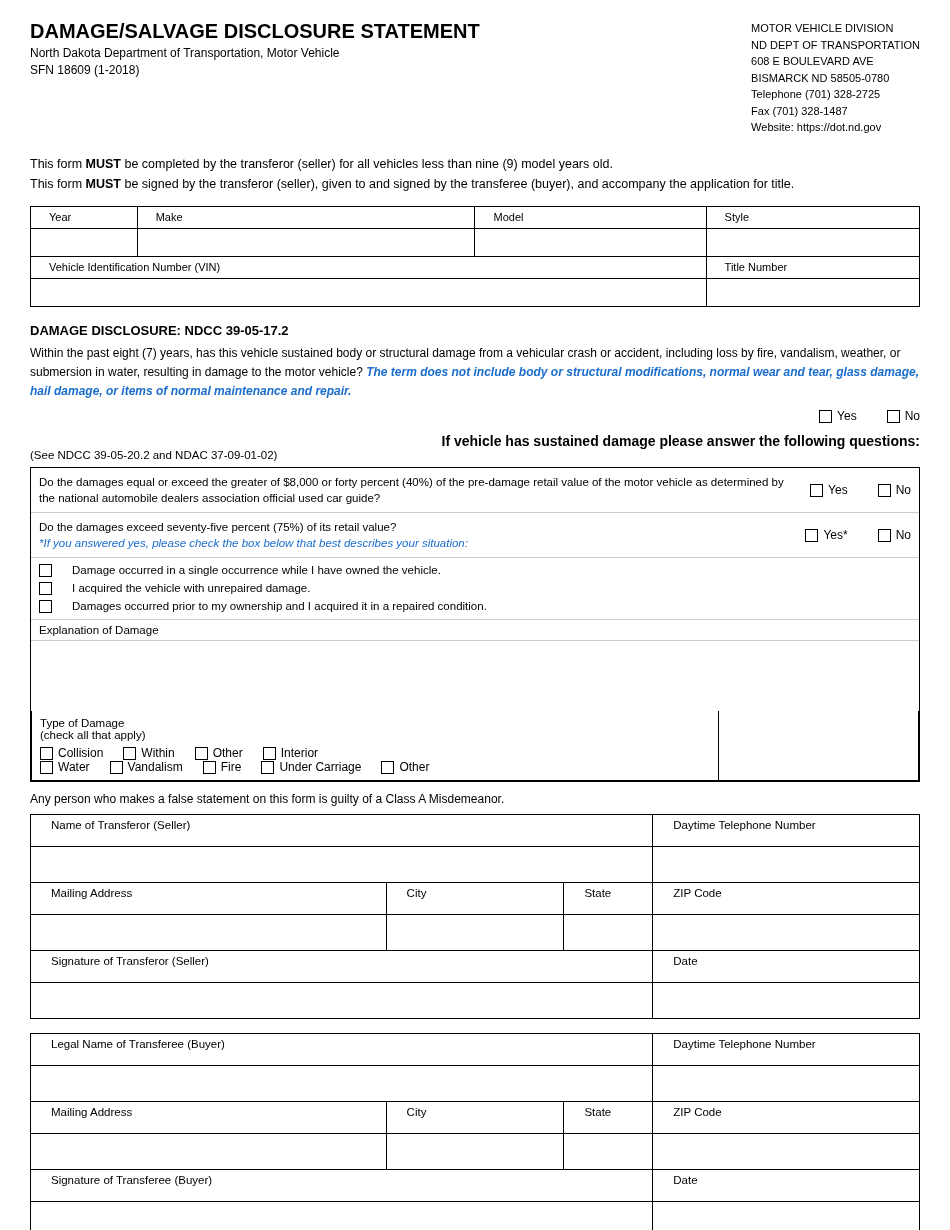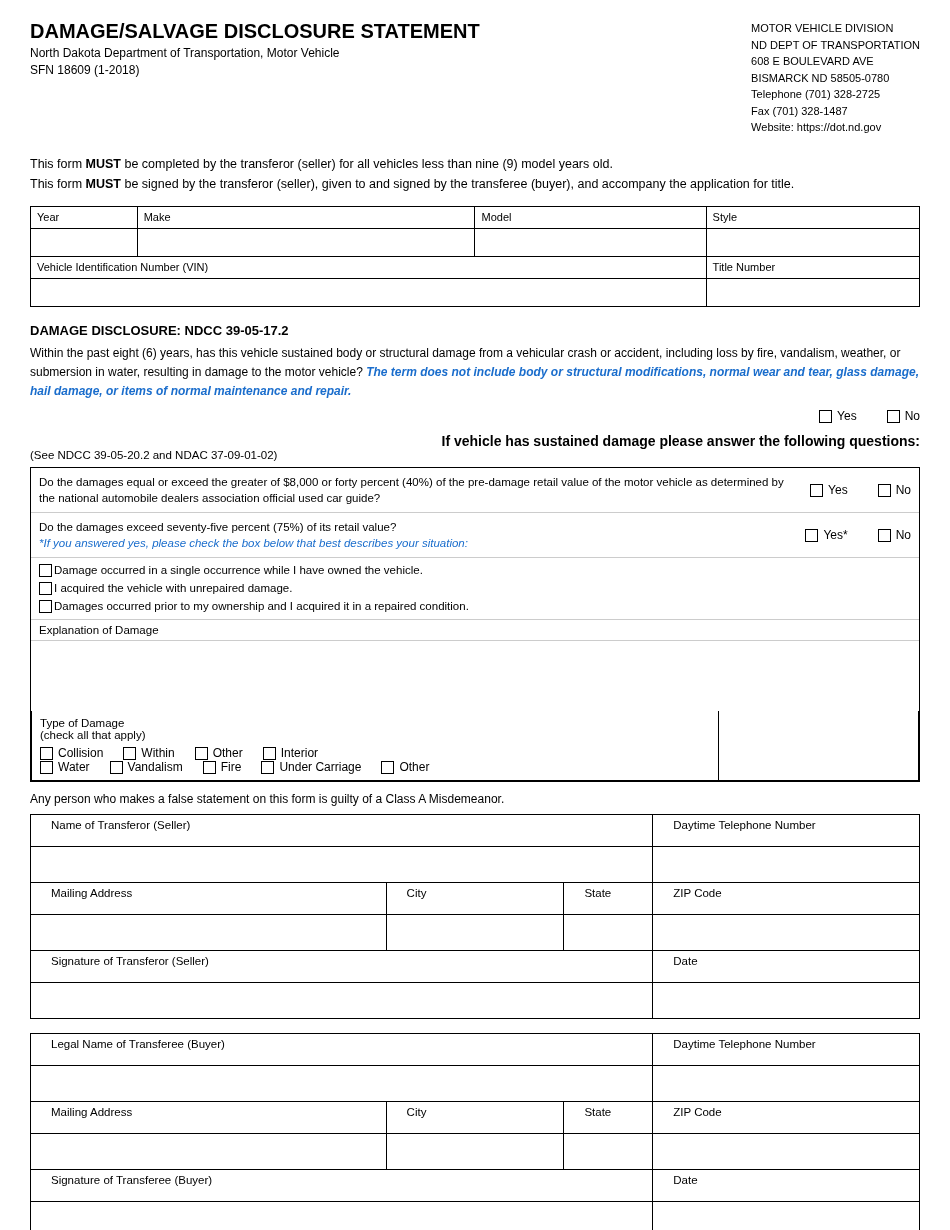--- a/index.html
+++ b/index.html
@@ -37,21 +37,21 @@
     }
     .intro-text strong { font-weight: bold; }
     
     .vehicle-table {
       width: 100%;
       border-collapse: collapse;
       margin-bottom: 16px;
     }
     .vehicle-table td, .vehicle-table th {
       border: 1px solid #000;
-      padding: 4px 6px;
+      padding: 4px 18px;
       font-size: 11.5px;
     }
     .vehicle-table .label-row td {
       font-size: 11px;
       height: 22px;
       vertical-align: top;
     }
     .vehicle-table .value-row td {
       height: 28px;
       vertical-align: top;
@@ -140,21 +140,21 @@
       font-style: italic;
     }
     .checkbox-items {
       padding: 6px 8px;
       border-bottom: 1px solid #ccc;
     }
     .checkbox-items:last-child { border-bottom: none; }
     .checkbox-item-row {
       display: flex;
       align-items: flex-start;
-      gap: 2px;
+      gap: 20px;
       margin-bottom: 5px;
       font-size: 11.5px;
     }
     .checkbox-item-row:last-child { margin-bottom: 0; }
     .explanation-label {
       padding: 4px 8px;
       font-size: 11.5px;
       border-bottom: 1px solid #ccc;
     }
     .explanation-area {
@@ -260,21 +260,21 @@
   <tr class="value-row">
     <td colspan="3"></td>
     <td></td>
   </tr>
 </tbody>
   </table>
 
 <div class="damage-section">
   <div class="section-heading">DAMAGE DISCLOSURE: NDCC 39-05-17.2</div>
   <div class="damage-text">
-    <span>Within the past eight (6) years, has this vehicle sustained body or structural damage from a vehicular crash or accident, including loss by fire, vandalism, weather, or submersion in water, resulting in damage to the motor vehicle?</span>
+    <span>Within the past eight (7) years, has this vehicle sustained body or structural damage from a vehicular crash or accident, including loss by fire, vandalism, weather, or submersion in water, resulting in damage to the motor vehicle?</span>
     <span class="italic-blue">The term does not include body or structural modifications, normal wear and tear, glass damage, hail damage, or items of normal maintenance and repair.</span>
   </div>
   <div class="yes-no-row">
     <label class="checkbox-label">
       <span class="checkbox-box"></span>
       <span>Yes</span>
     </label>
     <label class="checkbox-label">
       <span class="checkbox-box"></span>
       <span>No</span>

